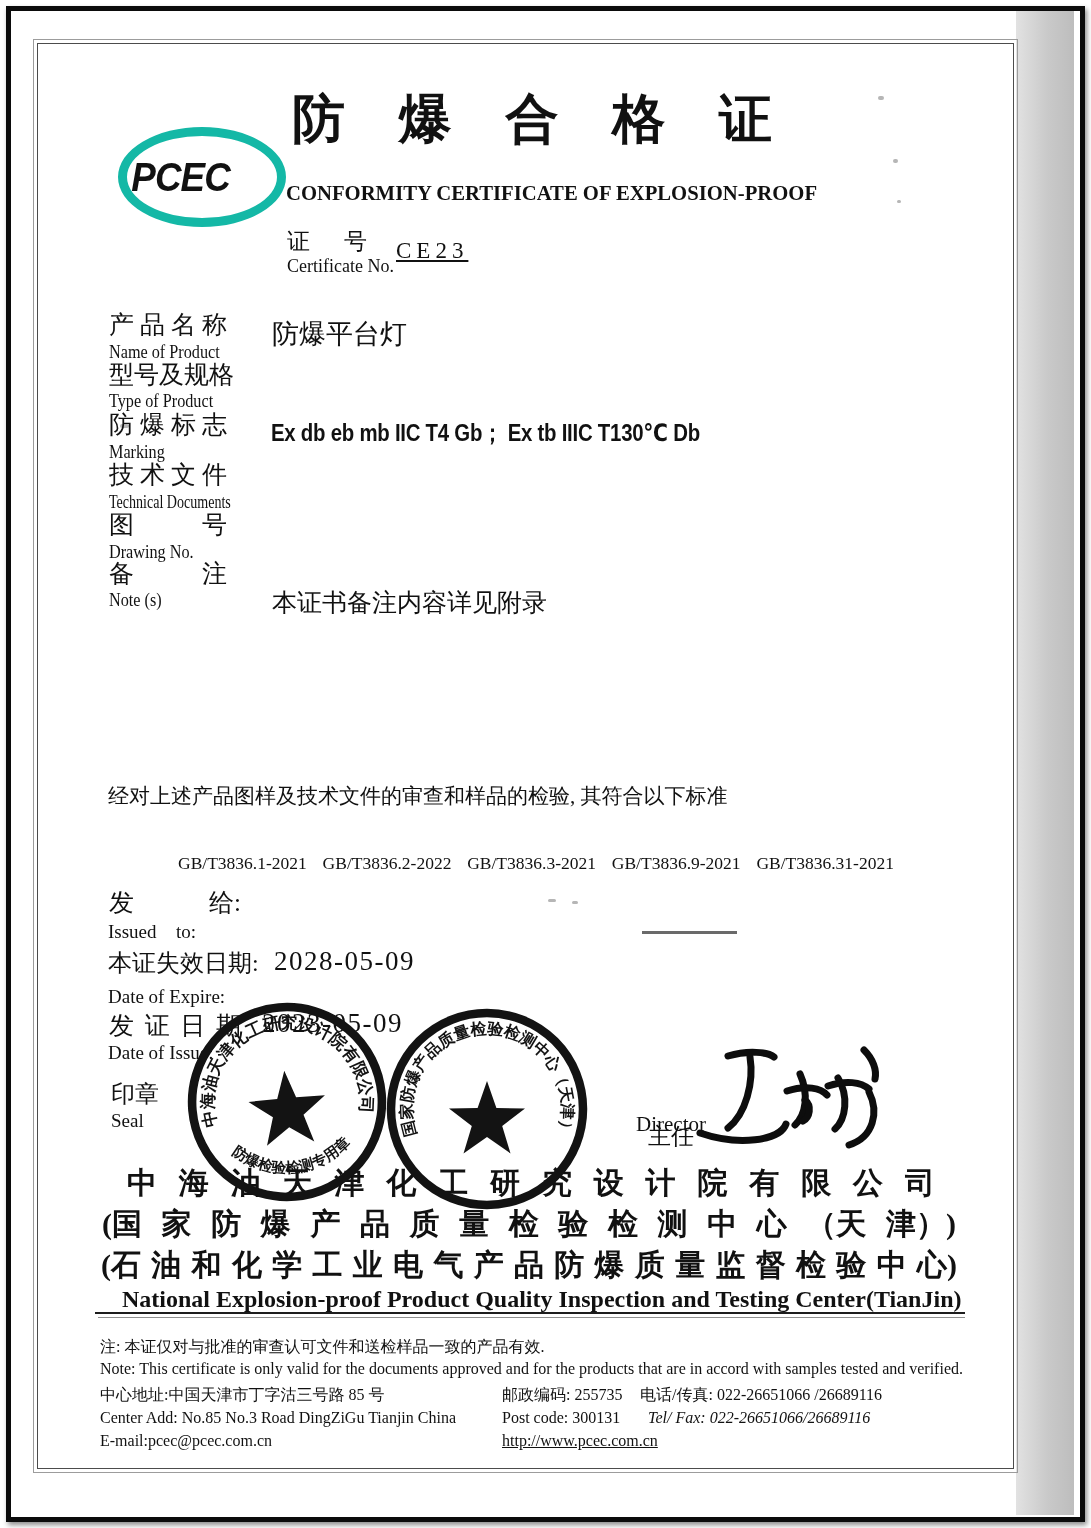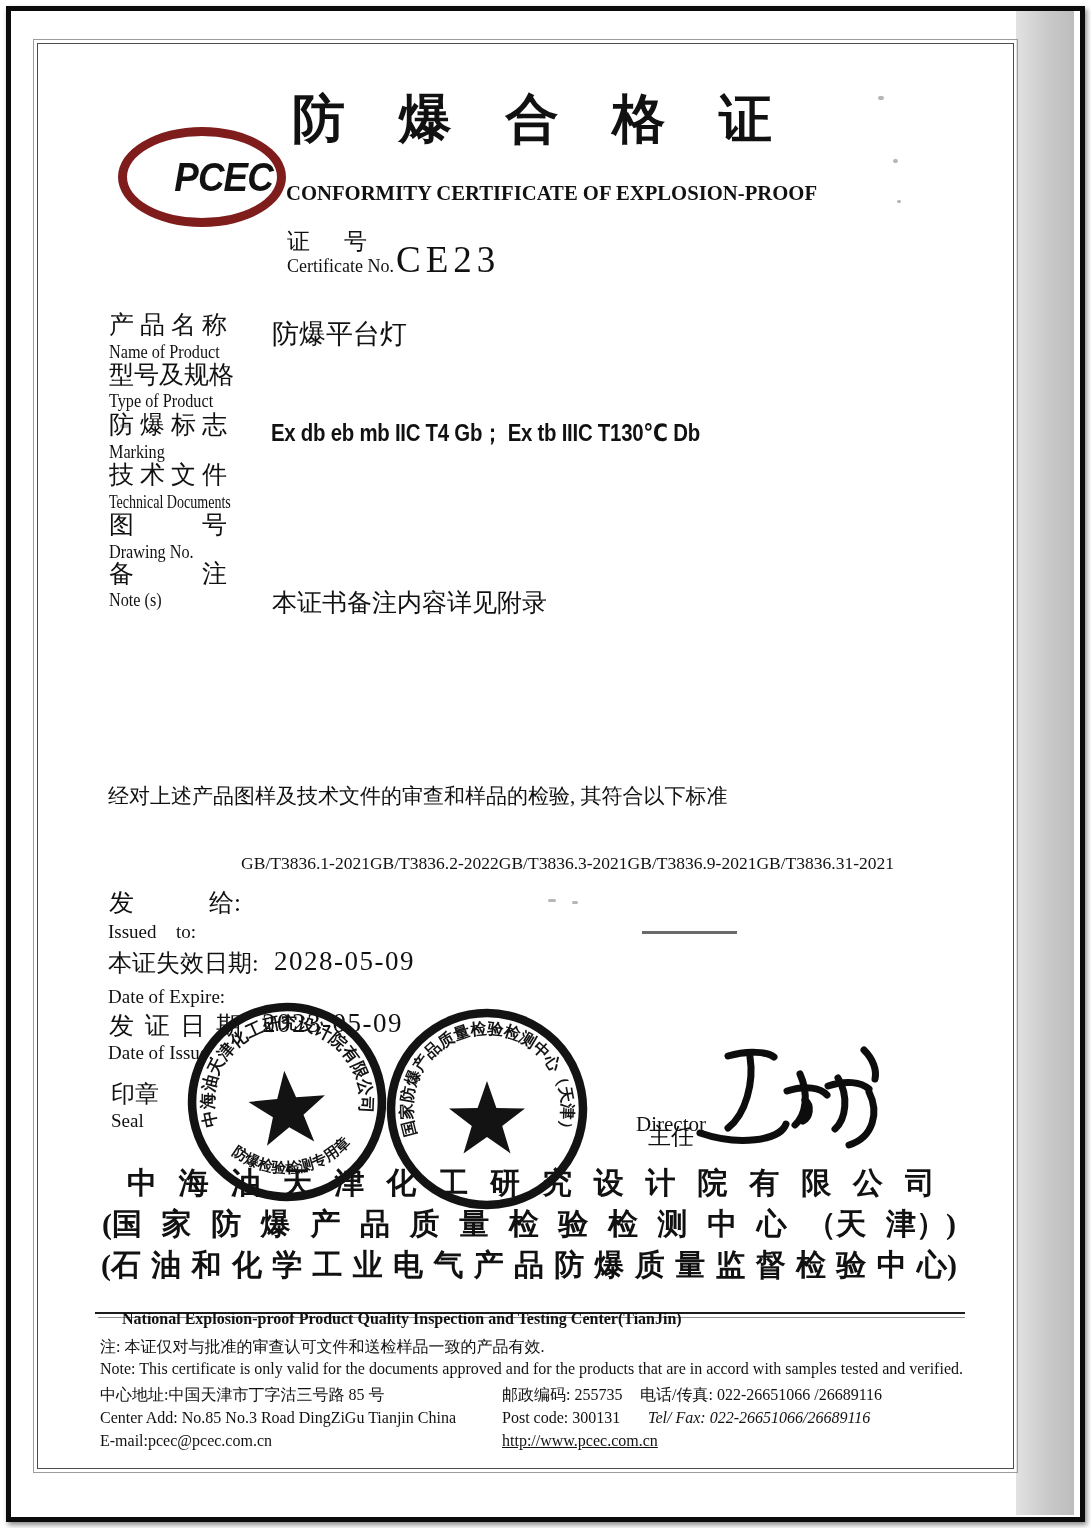--- a/index.html
+++ b/index.html
@@ -10,41 +10,41 @@
   .outer-frame{inset:6px;border:5px solid #0b0b0b;z-index:11;pointer-events:none;
                box-shadow:2px 3px 5px rgba(0,0,0,.45);}
   
   .inner-frame{left:37px;top:43px;width:975px;height:1424px;border:1px solid #4c4c4c;
                outline:1px solid #9c9c9c;outline-offset:3px;z-index:1;pointer-events:none;}
   .scan-band{left:1016px;top:10px;width:58px;height:1505px;z-index:0;
              background:linear-gradient(to right,#e2e2e2 0%,#c9c9c9 55%,#bdbdbd 100%);}
   .speck{background:#8f8f8f;opacity:.65;border-radius:2px;z-index:2;}
   .sp{display:flex;justify-content:space-between;}
   .logo-wrap{left:118px;top:127px;width:168px;height:100px;z-index:2;}
-  .logo-oval{width:100%;height:100%;border:9px solid #7f1d1d;border-radius:50%;
-             display:flex;align-items:center;justify-content:flex-end;box-sizing:border-box;}
+  .logo-oval{width:100%;height:100%;border:9px solid #14b8a6;border-radius:50%;
+             display:flex;align-items:center;justify-content:flex-start;box-sizing:border-box;}
   .logo-text{font-family:"Liberation Sans","DejaVu Sans",sans-serif;font-weight:bold;
              font-style:italic;font-size:40px;letter-spacing:-1px;transform:scaleX(.92);}
   .title-cn{left:292px;top:84px;width:480px;font-size:53px;font-weight:bold;z-index:2;}
   .title-en{left:286px;top:180px;font-size:22px;font-weight:bold;white-space:nowrap;
             transform:scaleX(.94);transform-origin:0 50%;z-index:2;}
   .flabel{font-size:25px;width:118px;z-index:2;}
   .flabel-en{font-size:18px;white-space:nowrap;transform:scaleX(.9);transform-origin:0 50%;z-index:2;}
   .val-cn{font-size:25px;z-index:2;}
   .marking{font-family:"Liberation Sans","DejaVu Sans",sans-serif;font-weight:bold;
            font-size:24px;white-space:nowrap;transform:scaleX(.85);transform-origin:0 50%;
            letter-spacing:-.3px;z-index:2;}
   .intro-cn{font-size:21px;white-space:nowrap;z-index:2;}
   .intro-en{font-size:16.5px;white-space:nowrap;z-index:2;}
-  .standards{left:178px;top:853px;width:716px;font-size:17.5px;white-space:nowrap;z-index:2;justify-content:flex-end;}
+  .standards{left:178px;top:853px;width:716px;font-size:17.5px;white-space:nowrap;z-index:2;}
   .date-lab{font-size:25px;white-space:nowrap;z-index:2;}
   .date-val{font-size:27px;letter-spacing:1.5px;white-space:nowrap;z-index:2;}
   .en-sub{font-size:19px;white-space:nowrap;z-index:2;}
   .org-line{font-size:30px;font-weight:bold;z-index:2;}
-  .org-en{font-size:16px;font-weight:bold;white-space:nowrap;z-index:4;margin-top:24px;}
+  .org-en{font-size:24px;font-weight:bold;white-space:nowrap;z-index:4;}
   .foot{font-size:16px;white-space:nowrap;z-index:2;}
   .seal-svg{z-index:5;}
   .rule{background:#1d1d1d;z-index:3;}
 </style>
 </head>
 <body>
 
 <div id="page">
 
   <div class="abs scan-band"></div>
@@ -70,21 +70,21 @@
       <span>格</span>
       <span>证</span>
     </div>
   <div class="abs title-en">CONFORMITY CERTIFICATE OF EXPLOSION-PROOF</div>
 
   <div class="abs flabel sp" style="left:287px;top:226px;width:80px;font-size:23px;">
       <span>证</span>
       <span>号</span>
     </div>
   <div class="abs en-sub" style="left:287px;top:256px;font-size:18px;">Certificate No.</div>
-  <div class="abs" style="left:396px;top:238px;font-size:37px;letter-spacing:5px;z-index:2;">CE23</div>
+  <div class="abs" style="left:396px;top:238px;font-size:23px;letter-spacing:5px;z-index:2;text-decoration:underline;">CE23</div>
 
   <div class="abs flabel sp" style="left:109px;top:308px;">
       <span>产</span>
       <span>品</span>
       <span>名</span>
       <span>称</span>
     </div>
   <div class="abs flabel-en" style="left:109px;top:342px;">Name of Product</div>
   <div class="abs val-cn" style="left:272px;top:316px;font-size:27px;">防爆平台灯</div>
 

